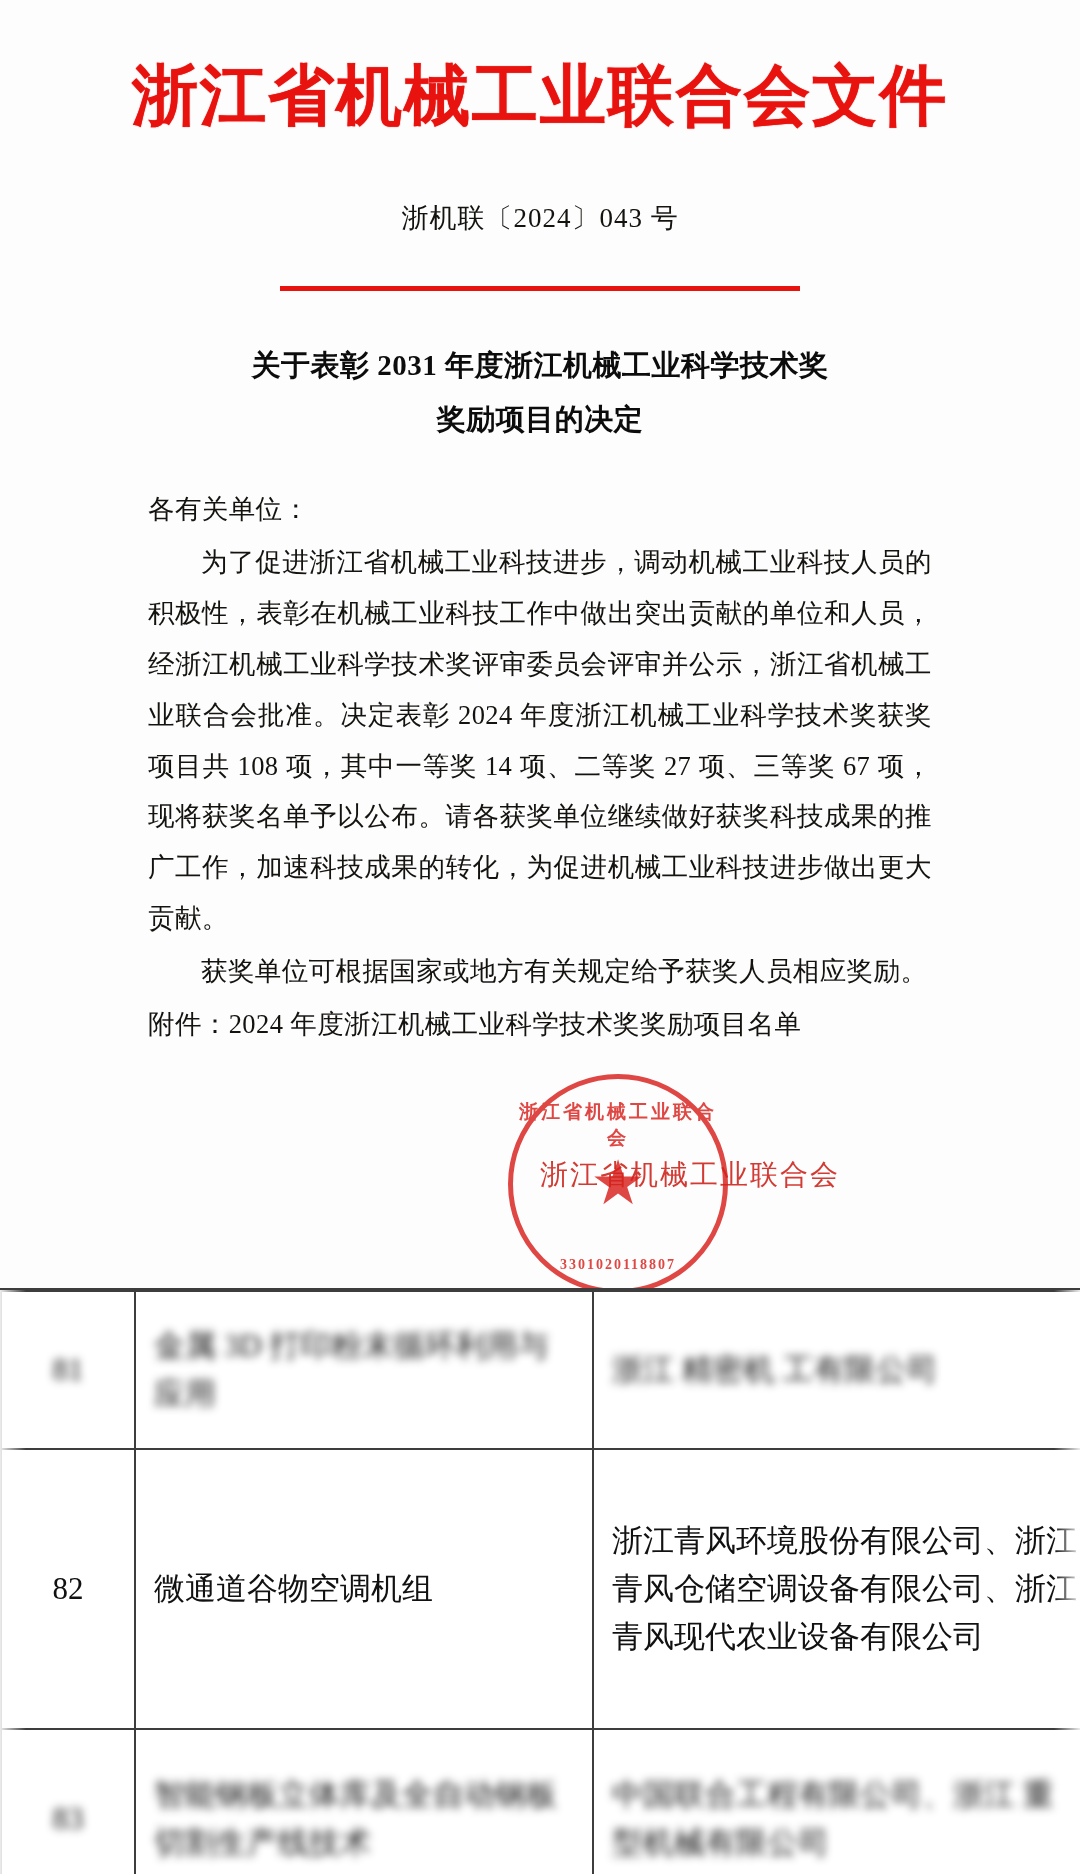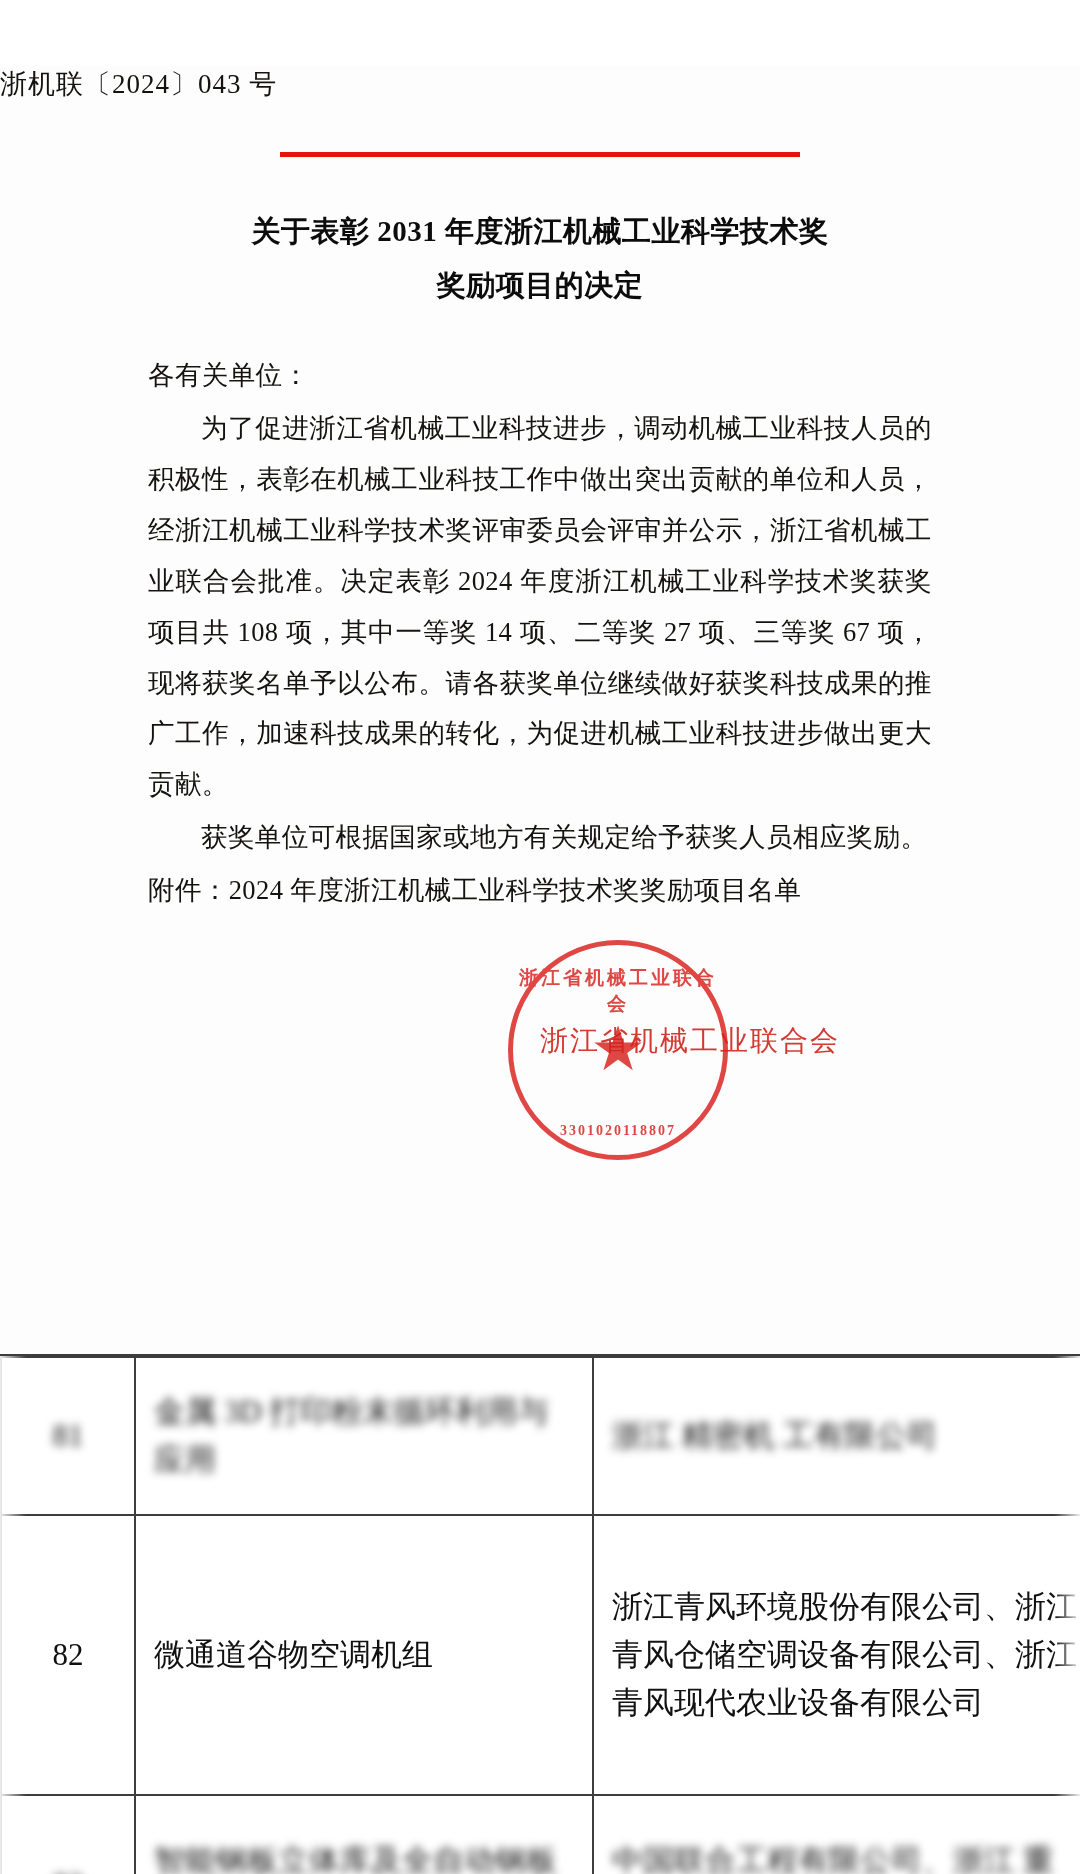--- a/index.html
+++ b/index.html
@@ -28,21 +28,21 @@
     color: #e8130f;
     font-family: "Liberation Sans", "DejaVu Sans", sans-serif;
     font-weight: bold;
     font-size: 66px;
     letter-spacing: 2px;
     padding-top: 58px;
     line-height: 1.15;
     text-shadow: 0 0 1px #e8130f;
   }
   .doc-number {
-    text-align: left;
+    text-align: center;
     font-size: 27px;
     margin-top: 66px;
     letter-spacing: 1px;
     color: #14130f;
   }
   .red-rule {
     width: 520px;
     height: 5px;
     background: #e8130f;
     margin: 50px auto 0 auto;
@@ -173,20 +173,21 @@
     pointer-events: none;
   }
   .edge-fade-left { left: 0; background: linear-gradient(to right, rgba(255,255,255,.9), rgba(255,255,255,0)); }
   .edge-fade-right { right: 0; background: linear-gradient(to left, rgba(255,255,255,.9), rgba(255,255,255,0)); }
 </style>
 </head>
 <body>
 
 <div class="page">
 
+  <div class="doc-title">浙江省机械工业联合会文件</div>
 
   <div class="doc-number">浙机联〔2024〕043 号</div>
 
   <div class="red-rule"></div>
 
   <div class="subject">
     <div>关于表彰 2031 年度浙江机械工业科学技术奖</div>
     <div>奖励项目的决定</div>
   </div>
 

